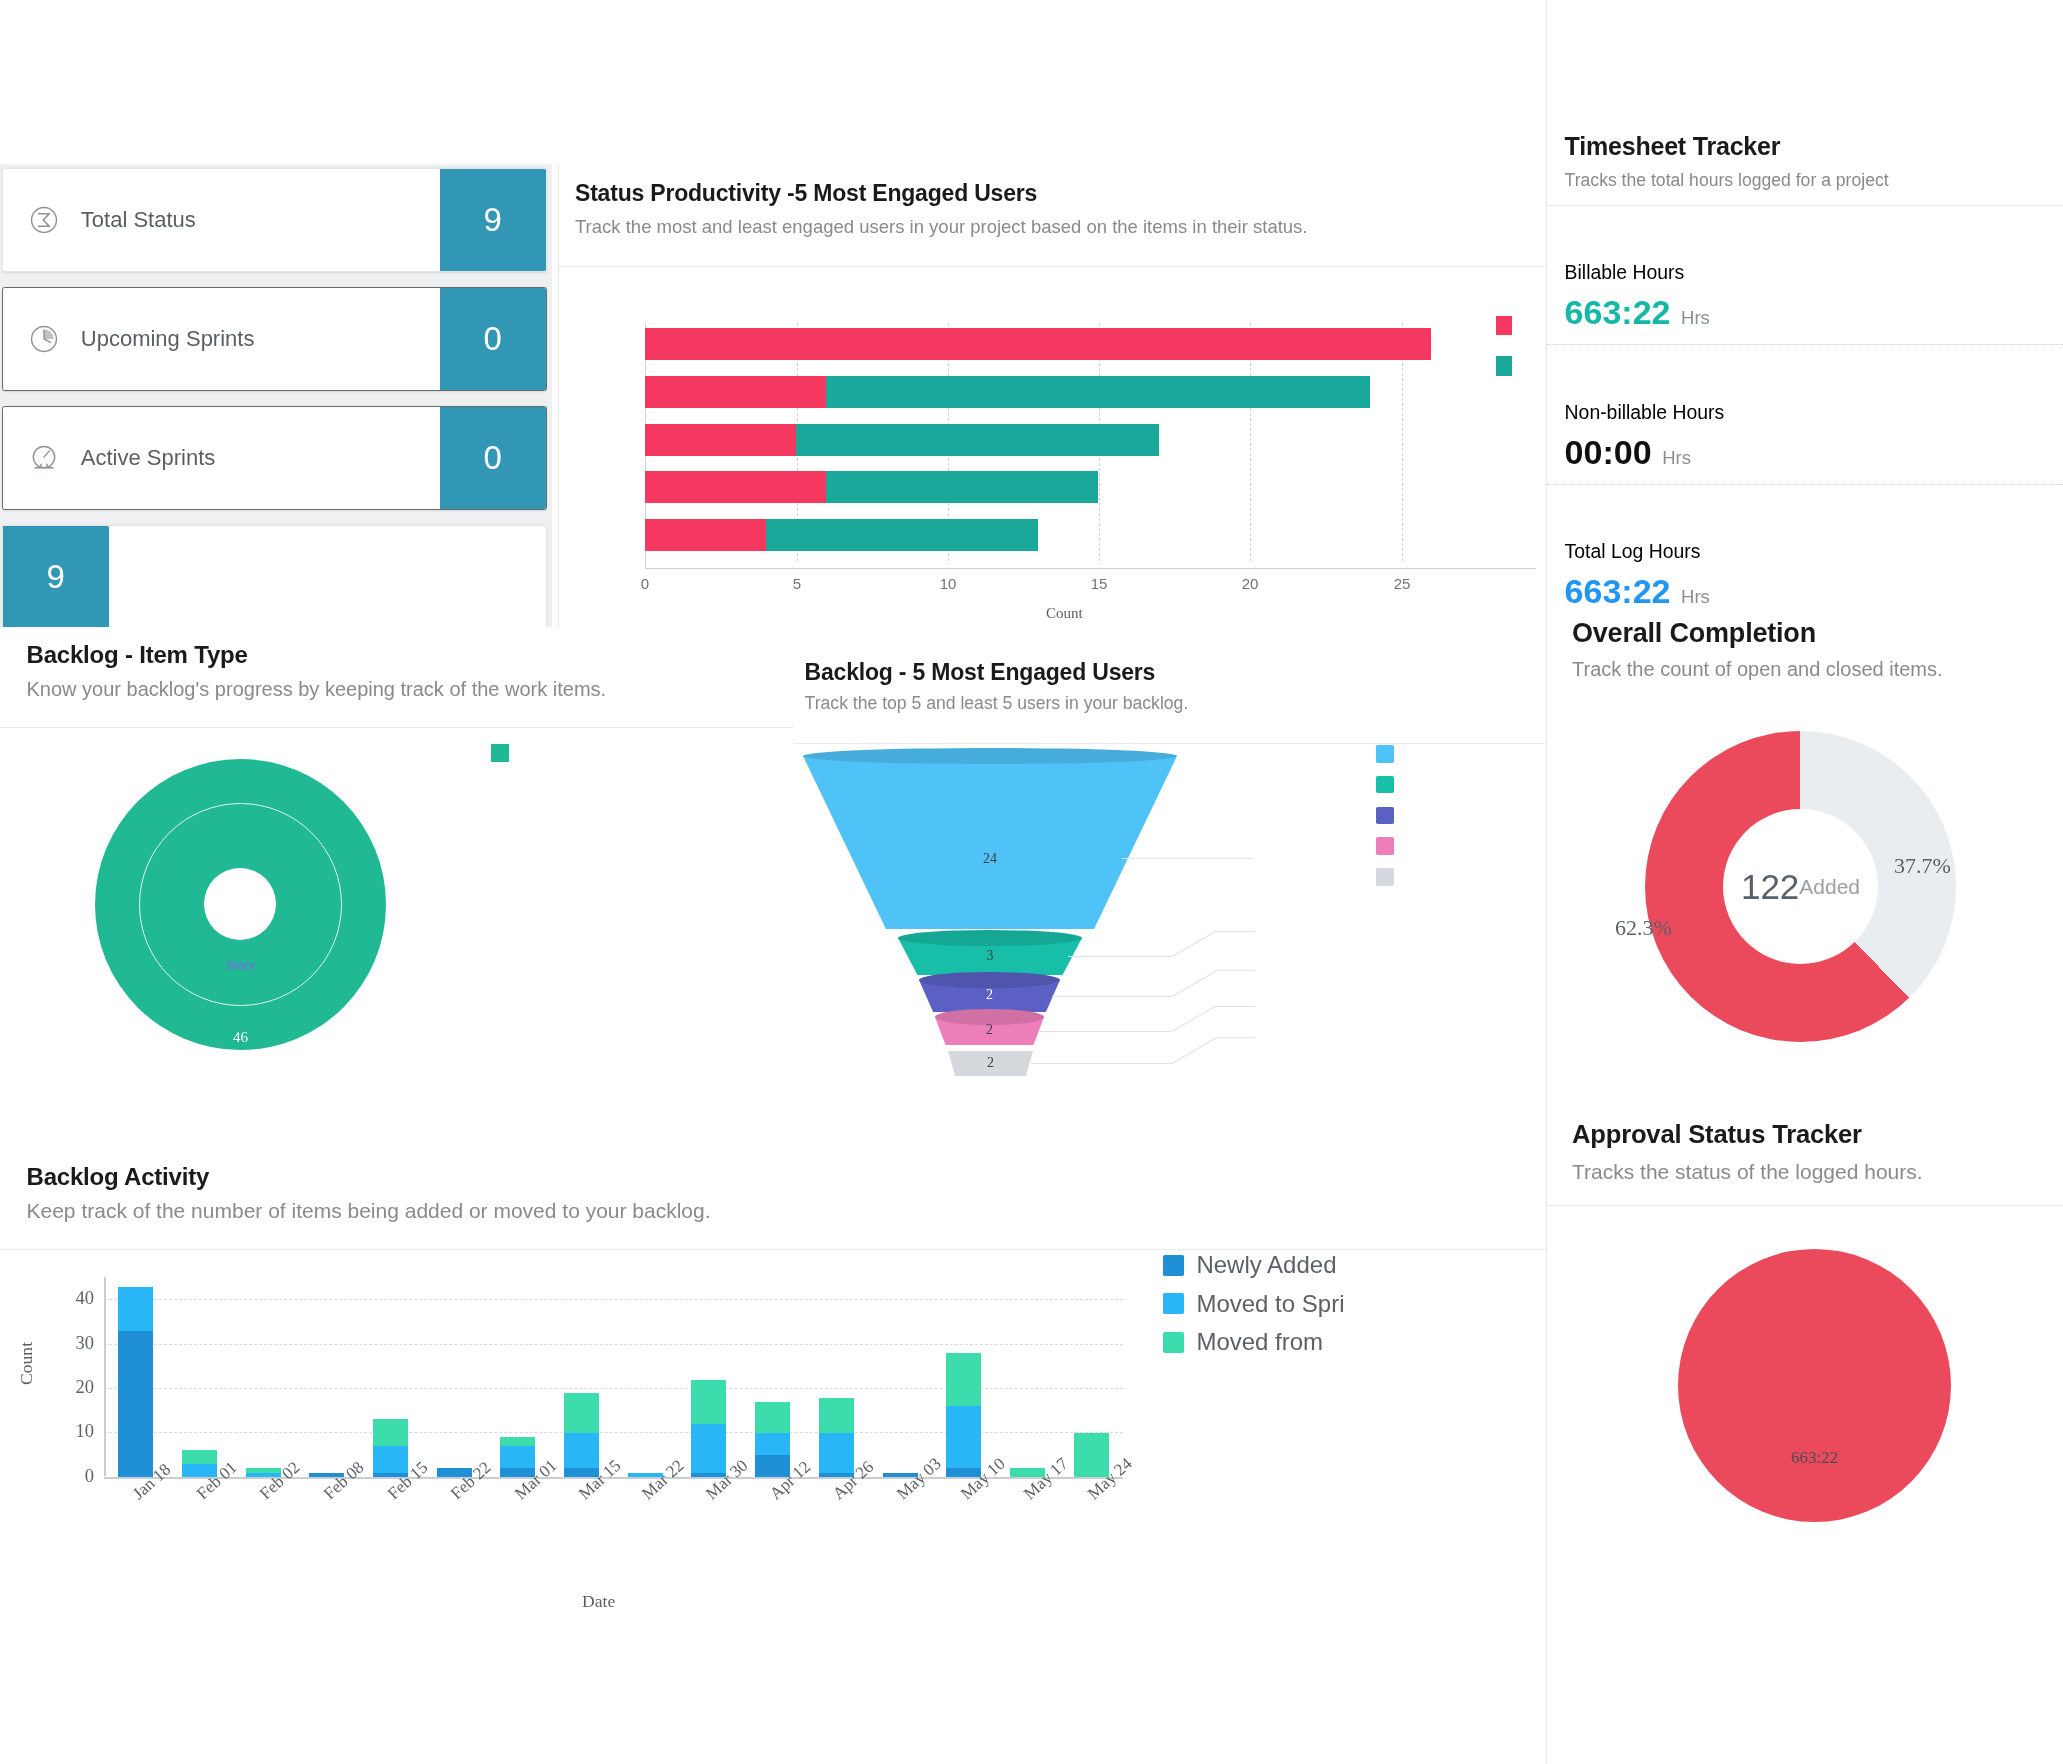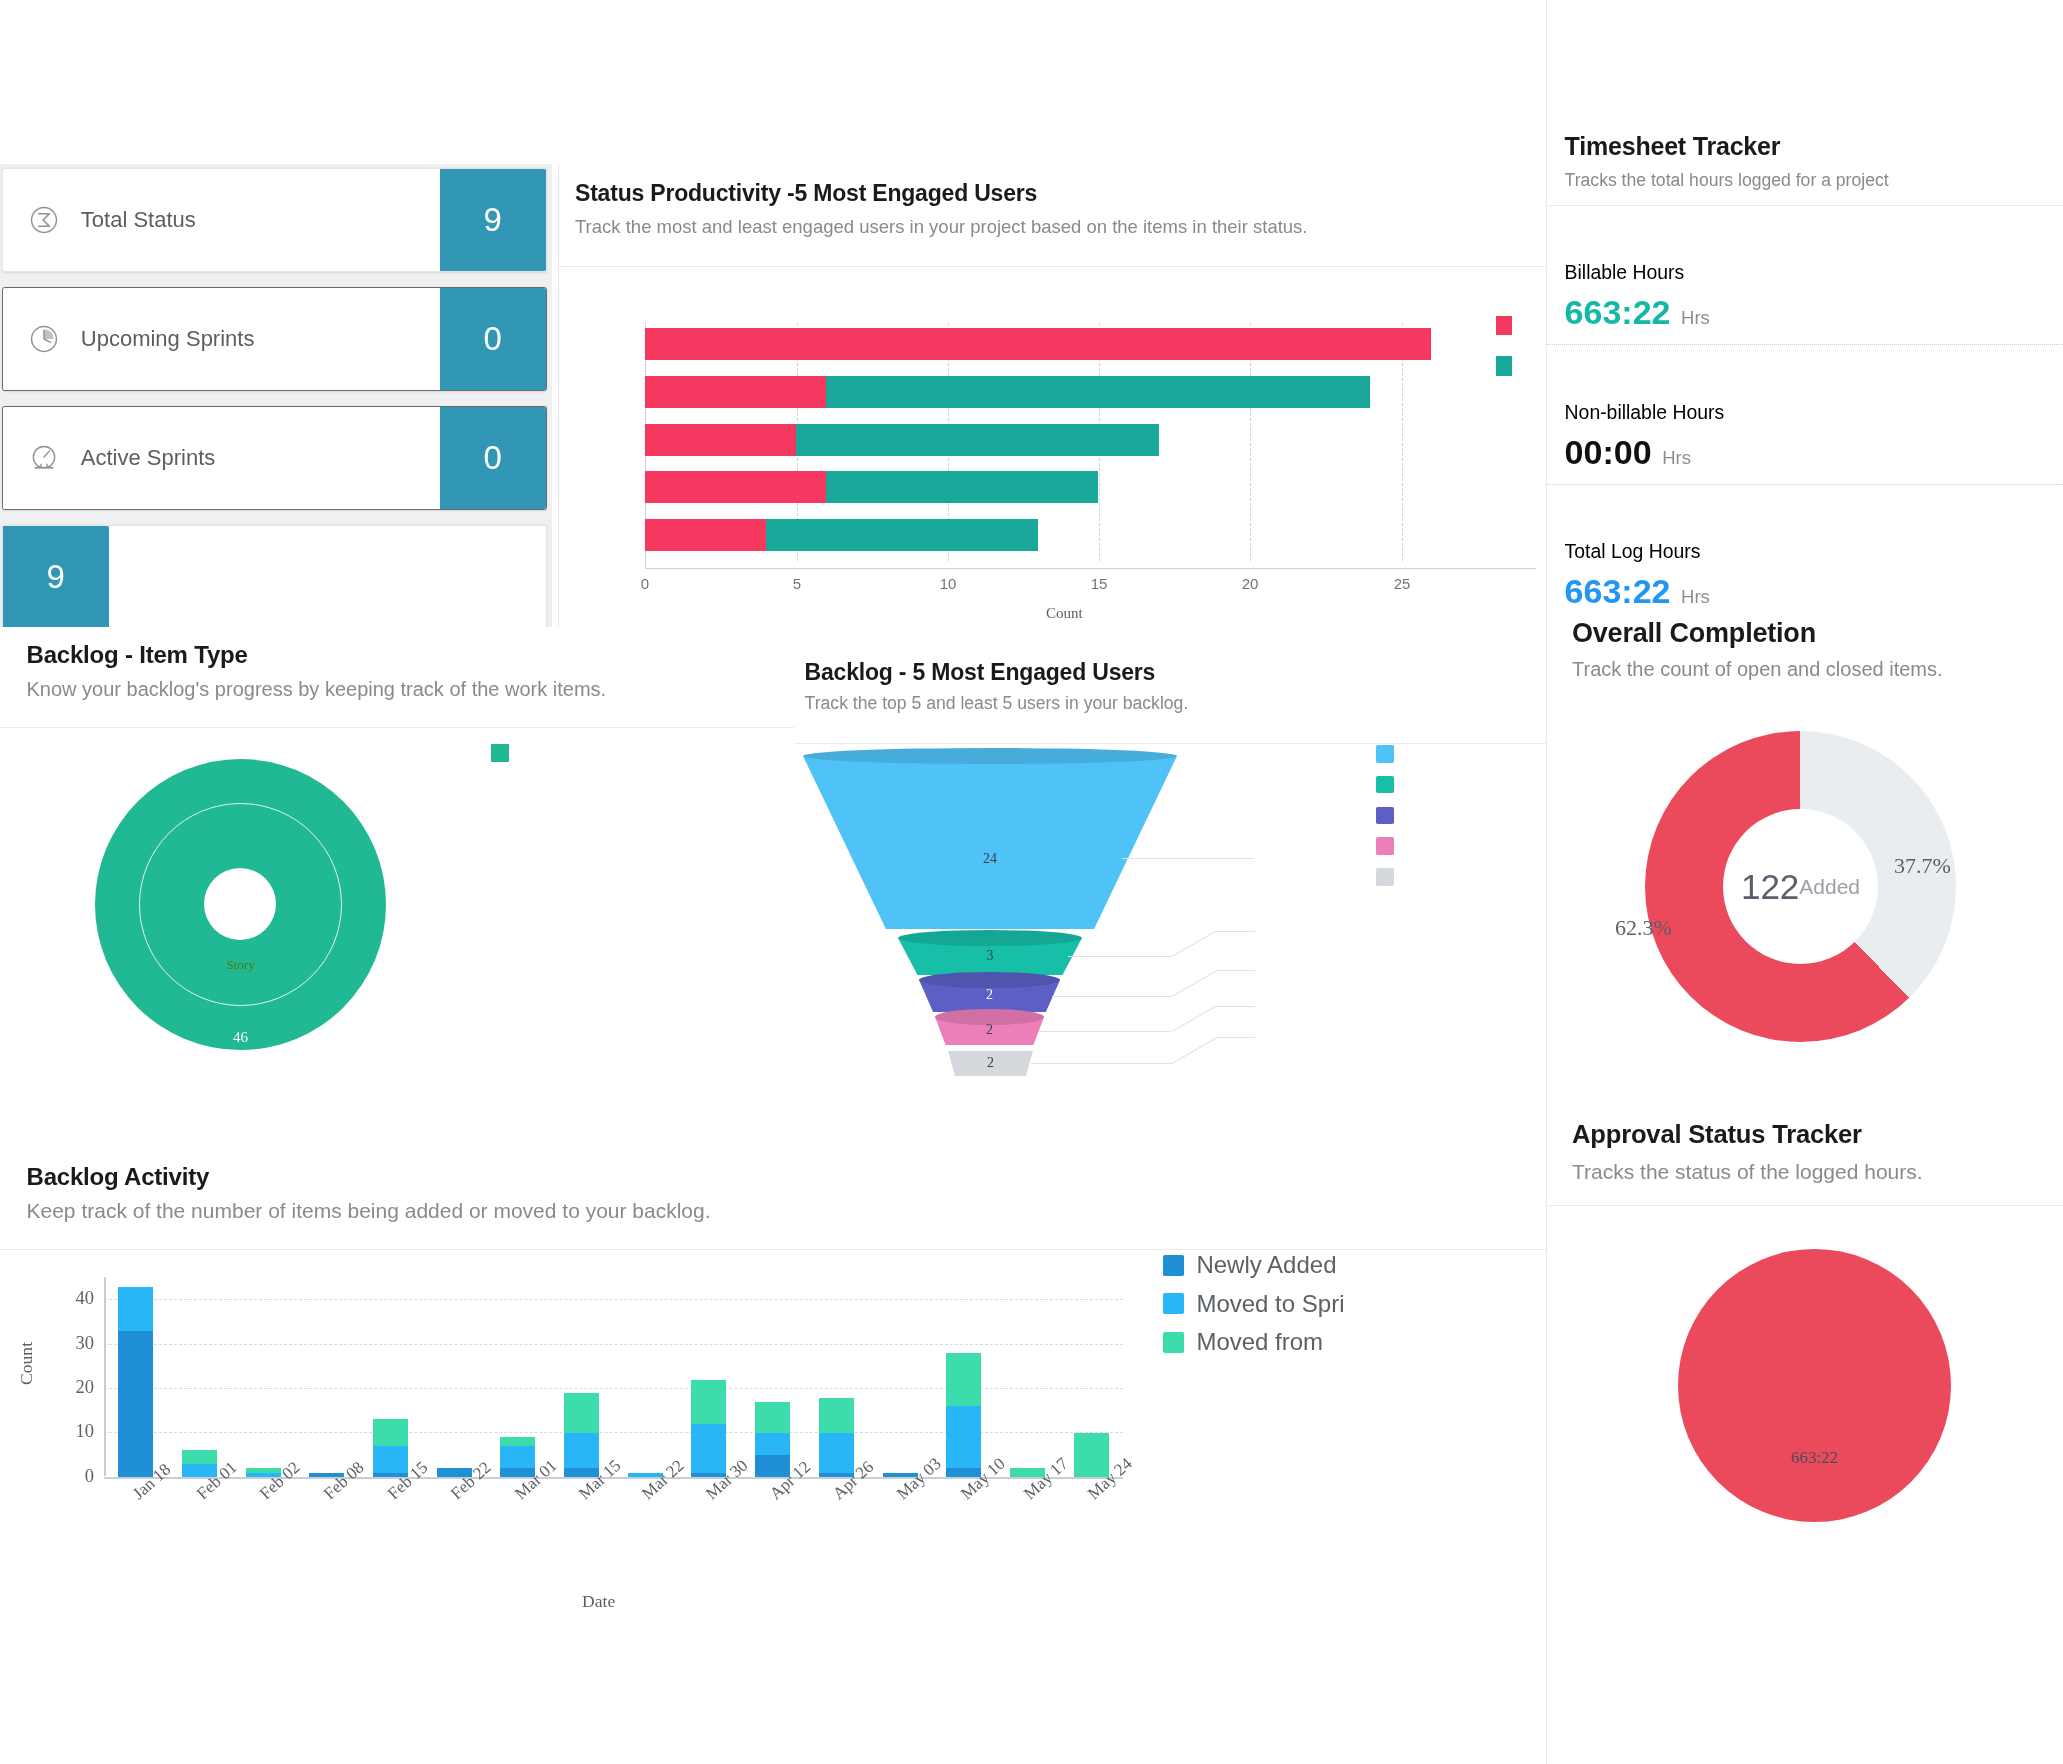--- a/index.html
+++ b/index.html
@@ -58,21 +58,21 @@
 
   
   #backlog-itemtype { left:0px; top:627px; width:794px; height:525px; }
   #bi-head { padding:14px 0 8.8px 26.5px; }
   #bi-head .wtitle { font-size:24px; }
   #bi-head .wsub { font-size:20px; margin-top:8.8px; }
   #bi-donut { position:absolute; left:95px; top:132px; width:291px; height:291px; }
   .donut-ring { position:absolute; inset:0; border-radius:50%; }
   #bi-hole { position:absolute; left:109px; top:109px; width:72px; height:72px; background:#fff; border-radius:50%; }
   #bi-innerline { position:absolute; left:44px; top:44px; width:203px; height:203px; border:1.8px solid rgba(255,255,255,.85); border-radius:50%; }
-  #bi-inner-label { position:absolute; left:0; right:0; top:198px; text-align:center; font-size:13.2px; color:#4d7c0f; font-family:"Liberation Serif", serif; }
+  #bi-inner-label { position:absolute; left:0; right:0; top:198px; text-align:center; font-size:13.2px; color:#8b5cf6; font-family:"Liberation Serif", serif; }
   #bi-outer-label { position:absolute; left:0; right:0; top:270px; text-align:center; font-size:15px; color:#fff; font-family:"Liberation Serif", serif; }
   #bi-legend { position:absolute; left:491px; top:744px; width:17.6px; height:17.6px; }
 
   
   #backlog-engaged { left:794px; top:643px; width:752px; height:525px; }
   #be-head { padding:16px 0 8.8px 10.6px; }
   #be-head .wtitle { font-size:23px; }
   #be-head .wsub { font-size:17.6px; margin-top:7px; }
   #funnel-wrap { position:absolute; left:53px; top:113px; width:441px; height:362px; }
   .fseg { position:absolute; }

